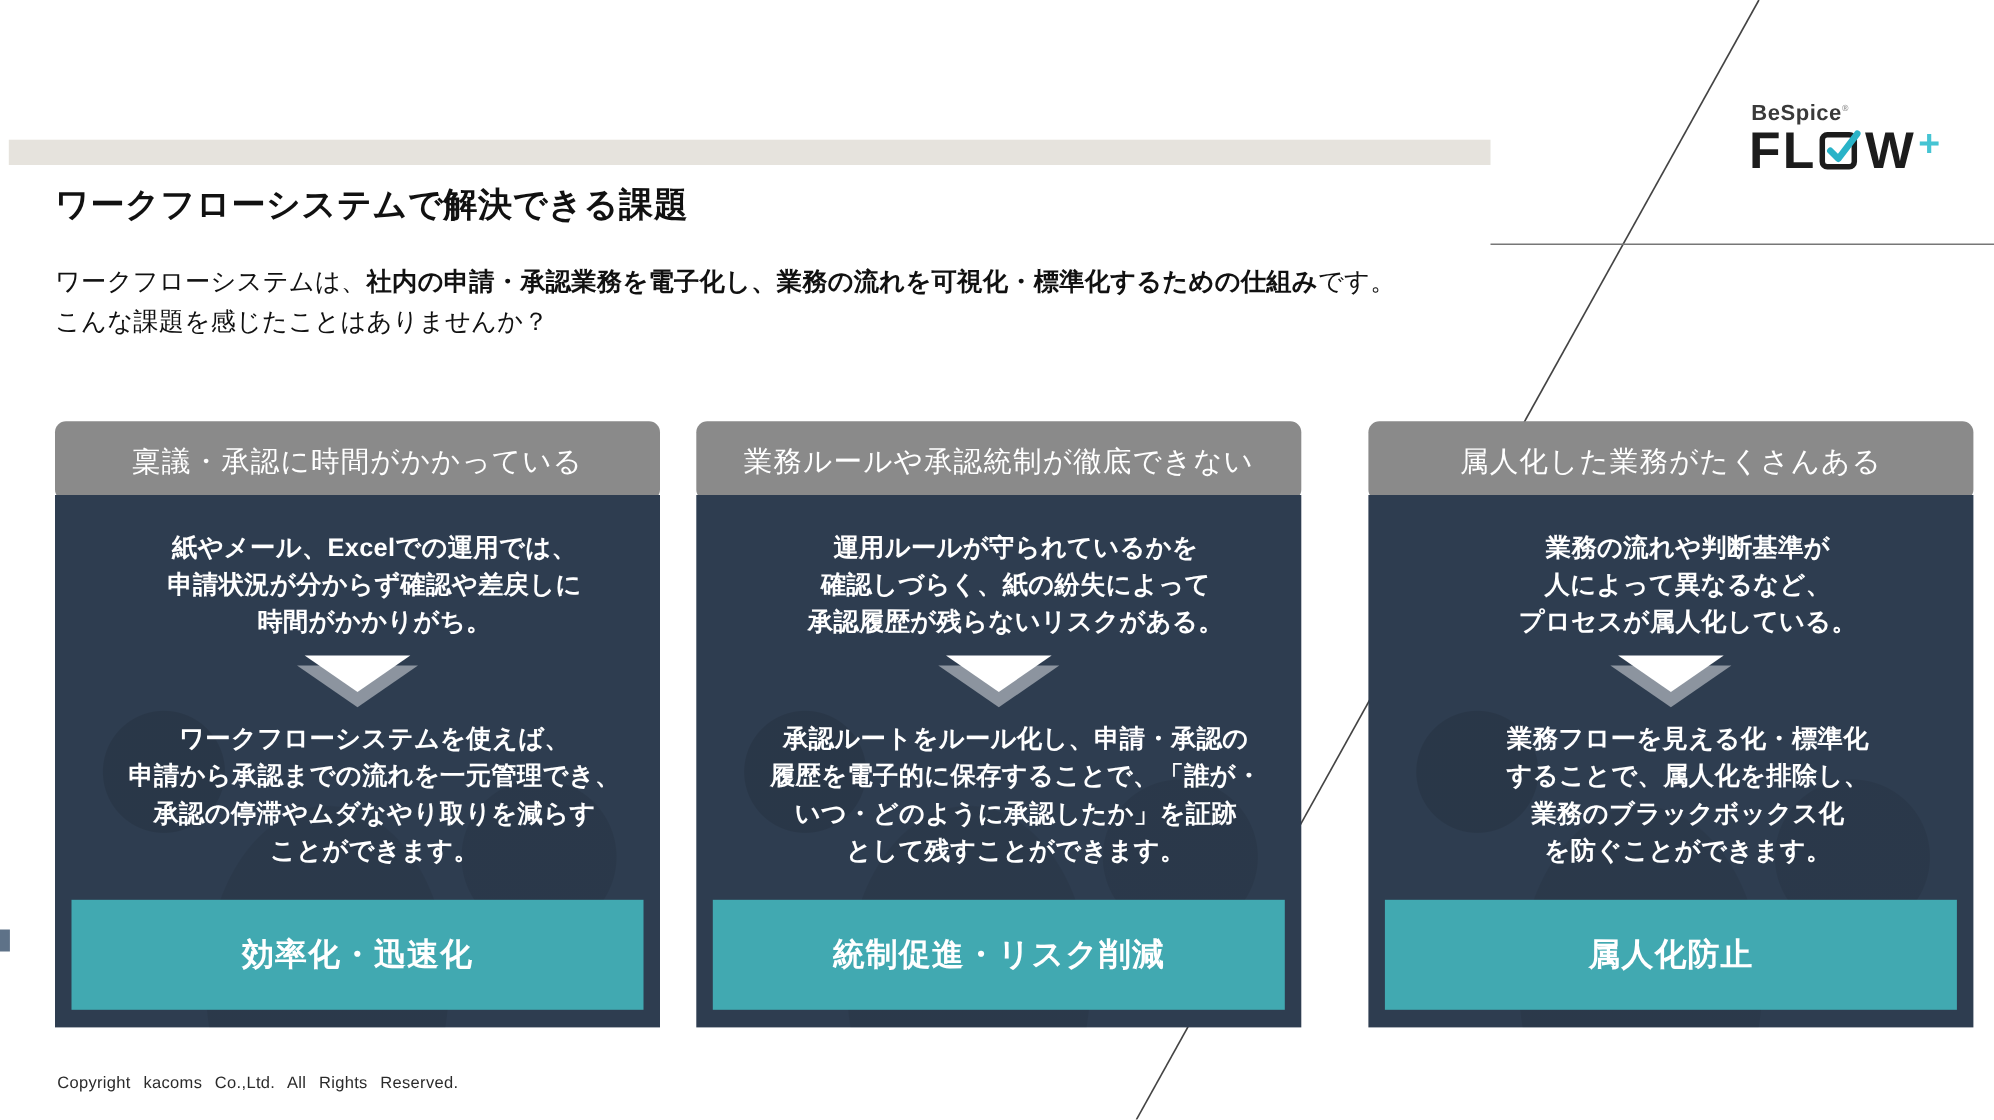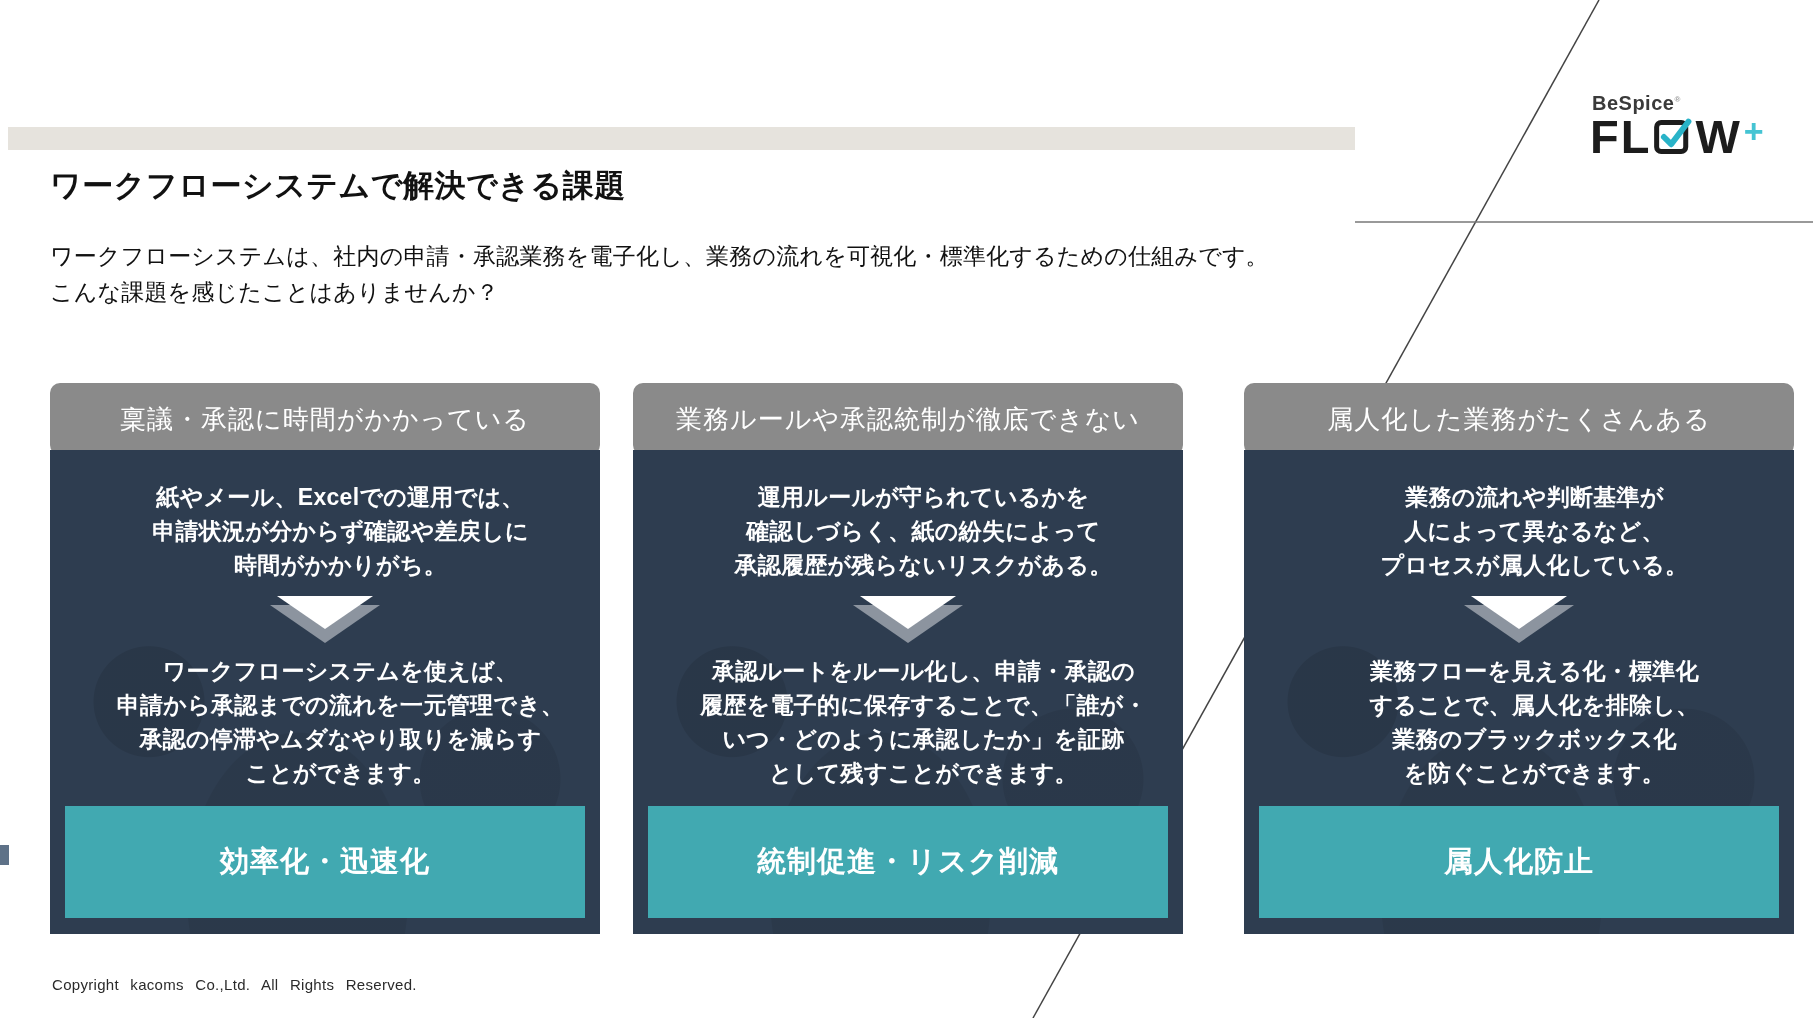--- a/index.html
+++ b/index.html
@@ -16,21 +16,21 @@
   .logo{position:absolute;left:1590px;top:92px;z-index:2;width:210px;}
   .logo-brand{font-size:20px;font-weight:600;color:#3a3a3a;letter-spacing:0.5px;margin-left:2px;}
   .logo-brand sup{font-size:8px;color:#9a9a9a;}
   .logo-word{display:flex;align-items:flex-end;margin-top:2px;}
   .logo-word .ltr{font-size:47px;line-height:40px;font-weight:700;color:#1c1c1c;letter-spacing:2px;}
   .logo-check{width:40px;height:40px;margin:0 2px;}
   .logo-plus{font-size:34px;font-weight:700;color:#45c4d3;line-height:20px;position:relative;top:-16px;left:2px;}
   
   .section-heading{position:absolute;left:50px;top:165px;font-size:31px;font-weight:700;color:#111;letter-spacing:0.5px;z-index:2;}
   .intro{position:absolute;left:50px;top:238px;font-size:23px;line-height:36px;color:#111;z-index:2;letter-spacing:0.2px;}
-  .intro b{font-weight:400;}
+  .intro b{font-weight:700;}
   
   .card{position:absolute;top:383px;width:550px;z-index:2;}
   .card-header{
     height:72px;border-radius:10px;background:#8a8a8a;color:#fff;
     display:flex;align-items:center;justify-content:center;
     font-size:26px;font-weight:500;letter-spacing:1px;
   }
   .card-body{
     position:absolute;left:0;top:67px;width:550px;height:484px;background:#2e3d50;
     background-image:
@@ -49,21 +49,21 @@
     position:absolute;left:0;top:9px;width:0;height:0;
     border-left:55px solid transparent;border-right:55px solid transparent;
     border-top:38px solid rgba(255,255,255,0.45);
   }
   .down-arrow .tri-front{
     position:absolute;left:7px;top:0;width:0;height:0;
     border-left:48px solid transparent;border-right:48px solid transparent;
     border-top:33px solid #ffffff;
   }
   .benefit-band{
-    position:absolute;left:15px;right:15px;bottom:16px;height:112px;background:#41a9b1;
+    position:absolute;left:15px;right:15px;bottom:16px;height:100px;background:#41a9b1;
     display:flex;align-items:center;justify-content:center;
     color:#fff;font-size:29px;font-weight:700;letter-spacing:1px;
   }
   #card-1{left:50px;}
   #card-2{left:633px;}
   #card-3{left:1244px;}
   
   .copyright{position:absolute;left:52px;top:976px;font-size:15px;color:#2b2b2b;word-spacing:7px;letter-spacing:0.3px;z-index:2;text-align:center;}
   .edge-tab{position:absolute;left:0;top:845px;width:9px;height:20px;background:#5e7288;z-index:2;}
 </style>

